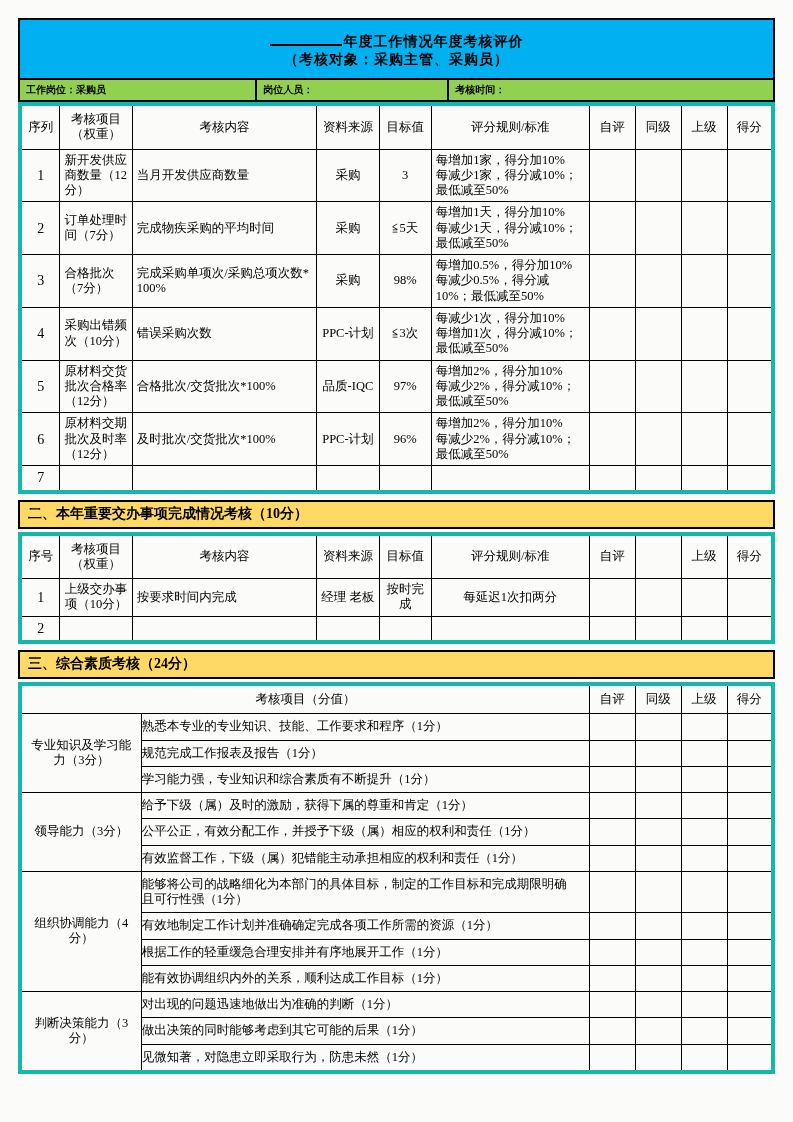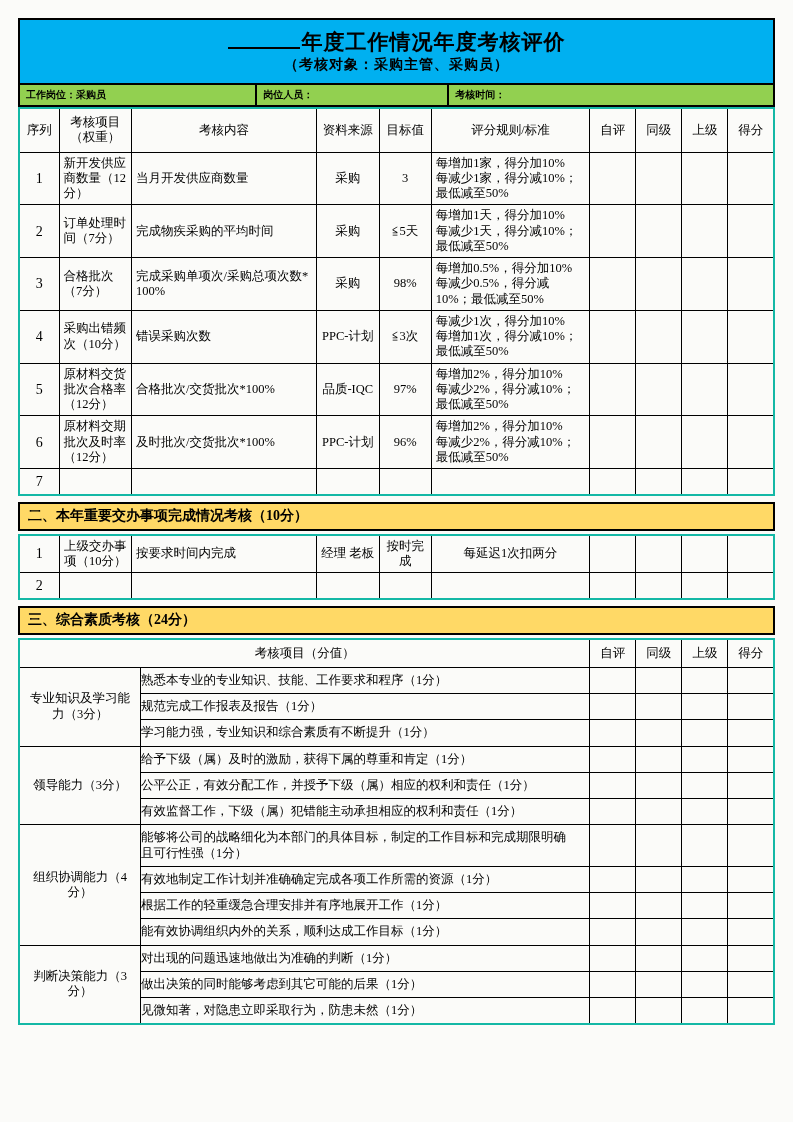--- a/index.html
+++ b/index.html
@@ -9,21 +9,21 @@
     font-family:"Liberation Serif","DejaVu Serif",serif;
     color:#000;
   }
   .sheet { width:757px; margin:18px auto 0 auto; }
 
   
   .title-block {
     background:#00B0F0; border:2px solid #000;
     text-align:center; padding:8px 4px 9px 4px;
   }
-  .title-line { font-size:21px; font-weight:bold; letter-spacing:1px; }
+  .title-line { font-size:14px; font-weight:bold; letter-spacing:1px; }
   .year-blank {
     display:inline-block; width:72px; height:18px;
     border-bottom:2px solid #000; margin-right:2px;
   }
   .subtitle-line { font-size:14px; font-weight:bold; margin-top:0; letter-spacing:1px; }
 
   
   .info-row {
     display:flex; background:#92D050;
     border:2px solid #000; border-top:none;
@@ -36,21 +36,21 @@
   .info-c3 { width:43%; }
 
   
   .section-bar {
     background:#FFD966; border:2px solid #000;
     font-size:14px; font-weight:bold;
     padding:3px 8px 4px 8px; margin:6px 0 3px 0;
   }
 
   
-  table { width:100%; border-collapse:collapse; border:2px solid #14b8a6; table-layout:fixed; }
+  table { width:100%; border-collapse:collapse; border:4px solid #14b8a6; table-layout:fixed; }
   th, td {
     border:1px solid #000; font-size:12.5px; font-weight:normal;
     padding:3px 4px; vertical-align:middle; text-align:center;
     white-space:pre-line; word-break:break-all; line-height:1.22;
   }
   th { padding:6px 2px; }
   td.left, th.left { text-align:left; }
   td.num { font-size:14px; }
   .row-short td { height:26px; }
   .t3 td { padding:5px 4px; }
@@ -217,20 +217,33 @@
         <col style="width:24.5%">
       <col style="width:8.3%">
         <col style="width:6.9%">
         <col style="width:21%">
       <col style="width:6.1%">
         <col style="width:6.1%">
         <col style="width:6.1%">
         <col style="width:6.1%">
     </colgroup>
     <tbody>
+        <tr>
+      <th>序号</th>
+      <th>考核项目
+（权重）</th>
+      <th>考核内容</th>
+      <th>资料来源</th>
+      <th>目标值</th>
+      <th>评分规则/标准</th>
+      <th>自评</th>
+      <th></th>
+      <th>上级</th>
+      <th>得分</th>
+    </tr>
     <tr>
       <td class="num">1</td>
       <td>上级交办事
 项（10分）</td>
       <td class="left">按要求时间内完成</td>
       <td>经理 老板</td>
       <td>按时完成</td>
       <td>每延迟1次扣两分</td>
       <td></td>
       <td></td>

